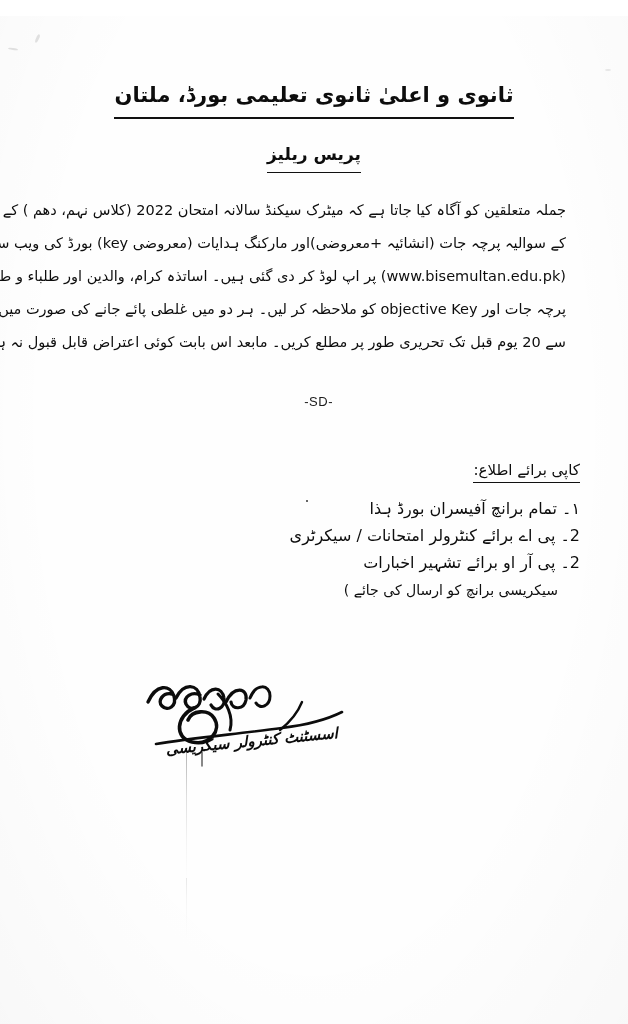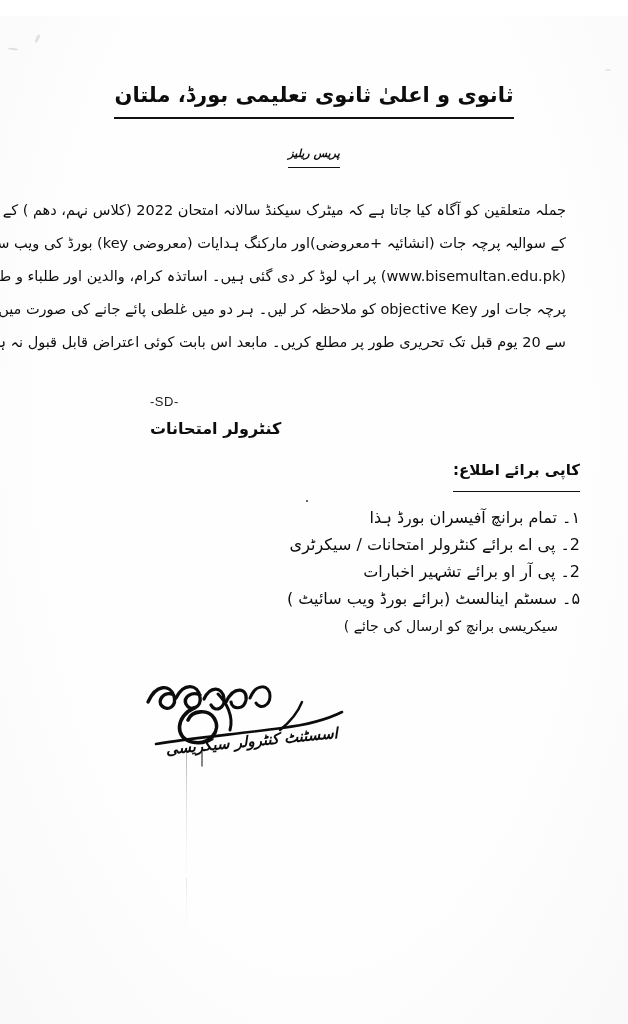--- a/index.html
+++ b/index.html
@@ -80,26 +80,25 @@
 
   .press-release-wrap {
     position: absolute;
     top: 126px;
     left: 0;
     right: 0;
     text-align: center;
   }
   .press-release-wrap .pr-title {
     display: inline-block;
-    font-size: 11px;
+    font-size: 17px;
     font-weight: 700;
     padding-bottom: 4px;
     border-bottom: 1.6px solid #111;
     line-height: 1.5;
-    font-style: italic;
   }
 
   
   .body-block {
     position: absolute;
     top: 178px;
     right: 62px;
     left: 56px;
   }
   .body-line {
@@ -108,23 +107,23 @@
     text-align: justify;
     text-align-last: justify;
     white-space: nowrap;
     letter-spacing: 0;
   }
 
   
   .sd-block {
     position: absolute;
     top: 378px;
-    left: 150px;
+    left: 133px;
     width: 200px;
-    text-align: left;
+    text-align: right;
     direction: ltr;
   }
   .sd-block .sd-mark {
     font-family: "Liberation Sans", sans-serif;
     font-size: 13px;
     letter-spacing: .5px;
     color: #1a1a1a;
   }
   .sd-block .sd-designation {
     direction: rtl;
@@ -137,22 +136,22 @@
   .cc-block {
     position: absolute;
     top: 444px;
     right: 48px;
     width: 300px;
     text-align: right;
   }
   .cc-heading {
     display: inline-block;
     font-size: 15px;
-    font-weight: 700;
-    padding-bottom: 12px;
+    font-weight: 400;
+    padding-bottom: 3px;
     border-bottom: 1.5px solid #111;
     margin-bottom: 12px;
   }
   .cc-list {
     list-style: none;
     margin: 0;
     padding: 0;
   }
   .cc-list li {
     font-size: 16px;
@@ -219,31 +218,29 @@
   <div class="body-block">
     <div class="body-line">جملہ متعلقین کو آگاہ کیا جاتا ہے کہ میٹرک سیکنڈ سالانہ امتحان 2022 (کلاس نہم، دھم ) کے تمام مضامین</div>
     <div class="body-line">کے سوالیہ  پرچہ جات (انشائیہ +معروضی)اور مارکنگ ہدایات (معروضی key)  بورڈ کی ویب سائٹ</div>
     <div class="body-line">(www.bisemultan.edu.pk) پر اپ لوڈ کر دی گئی ہیں۔ اساتذہ کرام، والدین اور طلباء و طالبات سوالیہ</div>
     <div class="body-line">پرچہ جات اور objective Key کو ملاحظہ کر لیں۔ ہر دو میں غلطی پائے جانے کی صورت میں دفتر کو نتائج کی اشاعت</div>
     <div class="body-line">سے 20 یوم قبل تک تحریری طور پر مطلع کریں۔ مابعد اس بابت کوئی اعتراض قابل قبول نہ ہو گا۔</div>
   </div>
 
   <div class="sd-block">
     <div class="sd-mark">-SD-</div>
-    <div class="sd-designation">کنٹرولر امتحانات</div>
   </div>
 
   <div class="cc-block">
     <div class="cc-heading">کاپی برائے اطلاع:</div>
     <span class="cc-dot"></span>
     <ul class="cc-list">
       <li>۱۔ تمام برانچ آفیسران بورڈ ہذا</li>
       <li>2۔ پی اے برائے کنٹرولر امتحانات / سیکرٹری</li>
       <li>2۔ پی آر او برائے تشہیر اخبارات</li>
-      <li>۵۔ سسٹم اینالسٹ (برائے بورڈ ویب سائیٹ )</li>
     </ul>
     <div class="cc-cont">سیکریسی برانچ کو ارسال کی جائے )</div>
   </div>
 
   <div class="handsign">
     <svg width="230" height="96" viewBox="0 0 230 96">
       <g fill="none" stroke="#0c0c0c" stroke-linecap="round" stroke-linejoin="round">
 
         <path d="M18 30 C 26 12, 40 12, 44 24 C 47 34, 38 40, 32 34 C 27 29, 33 20, 42 22" stroke-width="3.4"></path>
         <path d="M46 26 C 54 10, 68 12, 70 25 C 72 36, 60 40, 56 32 C 53 25, 62 19, 70 23" stroke-width="3.4"></path>

